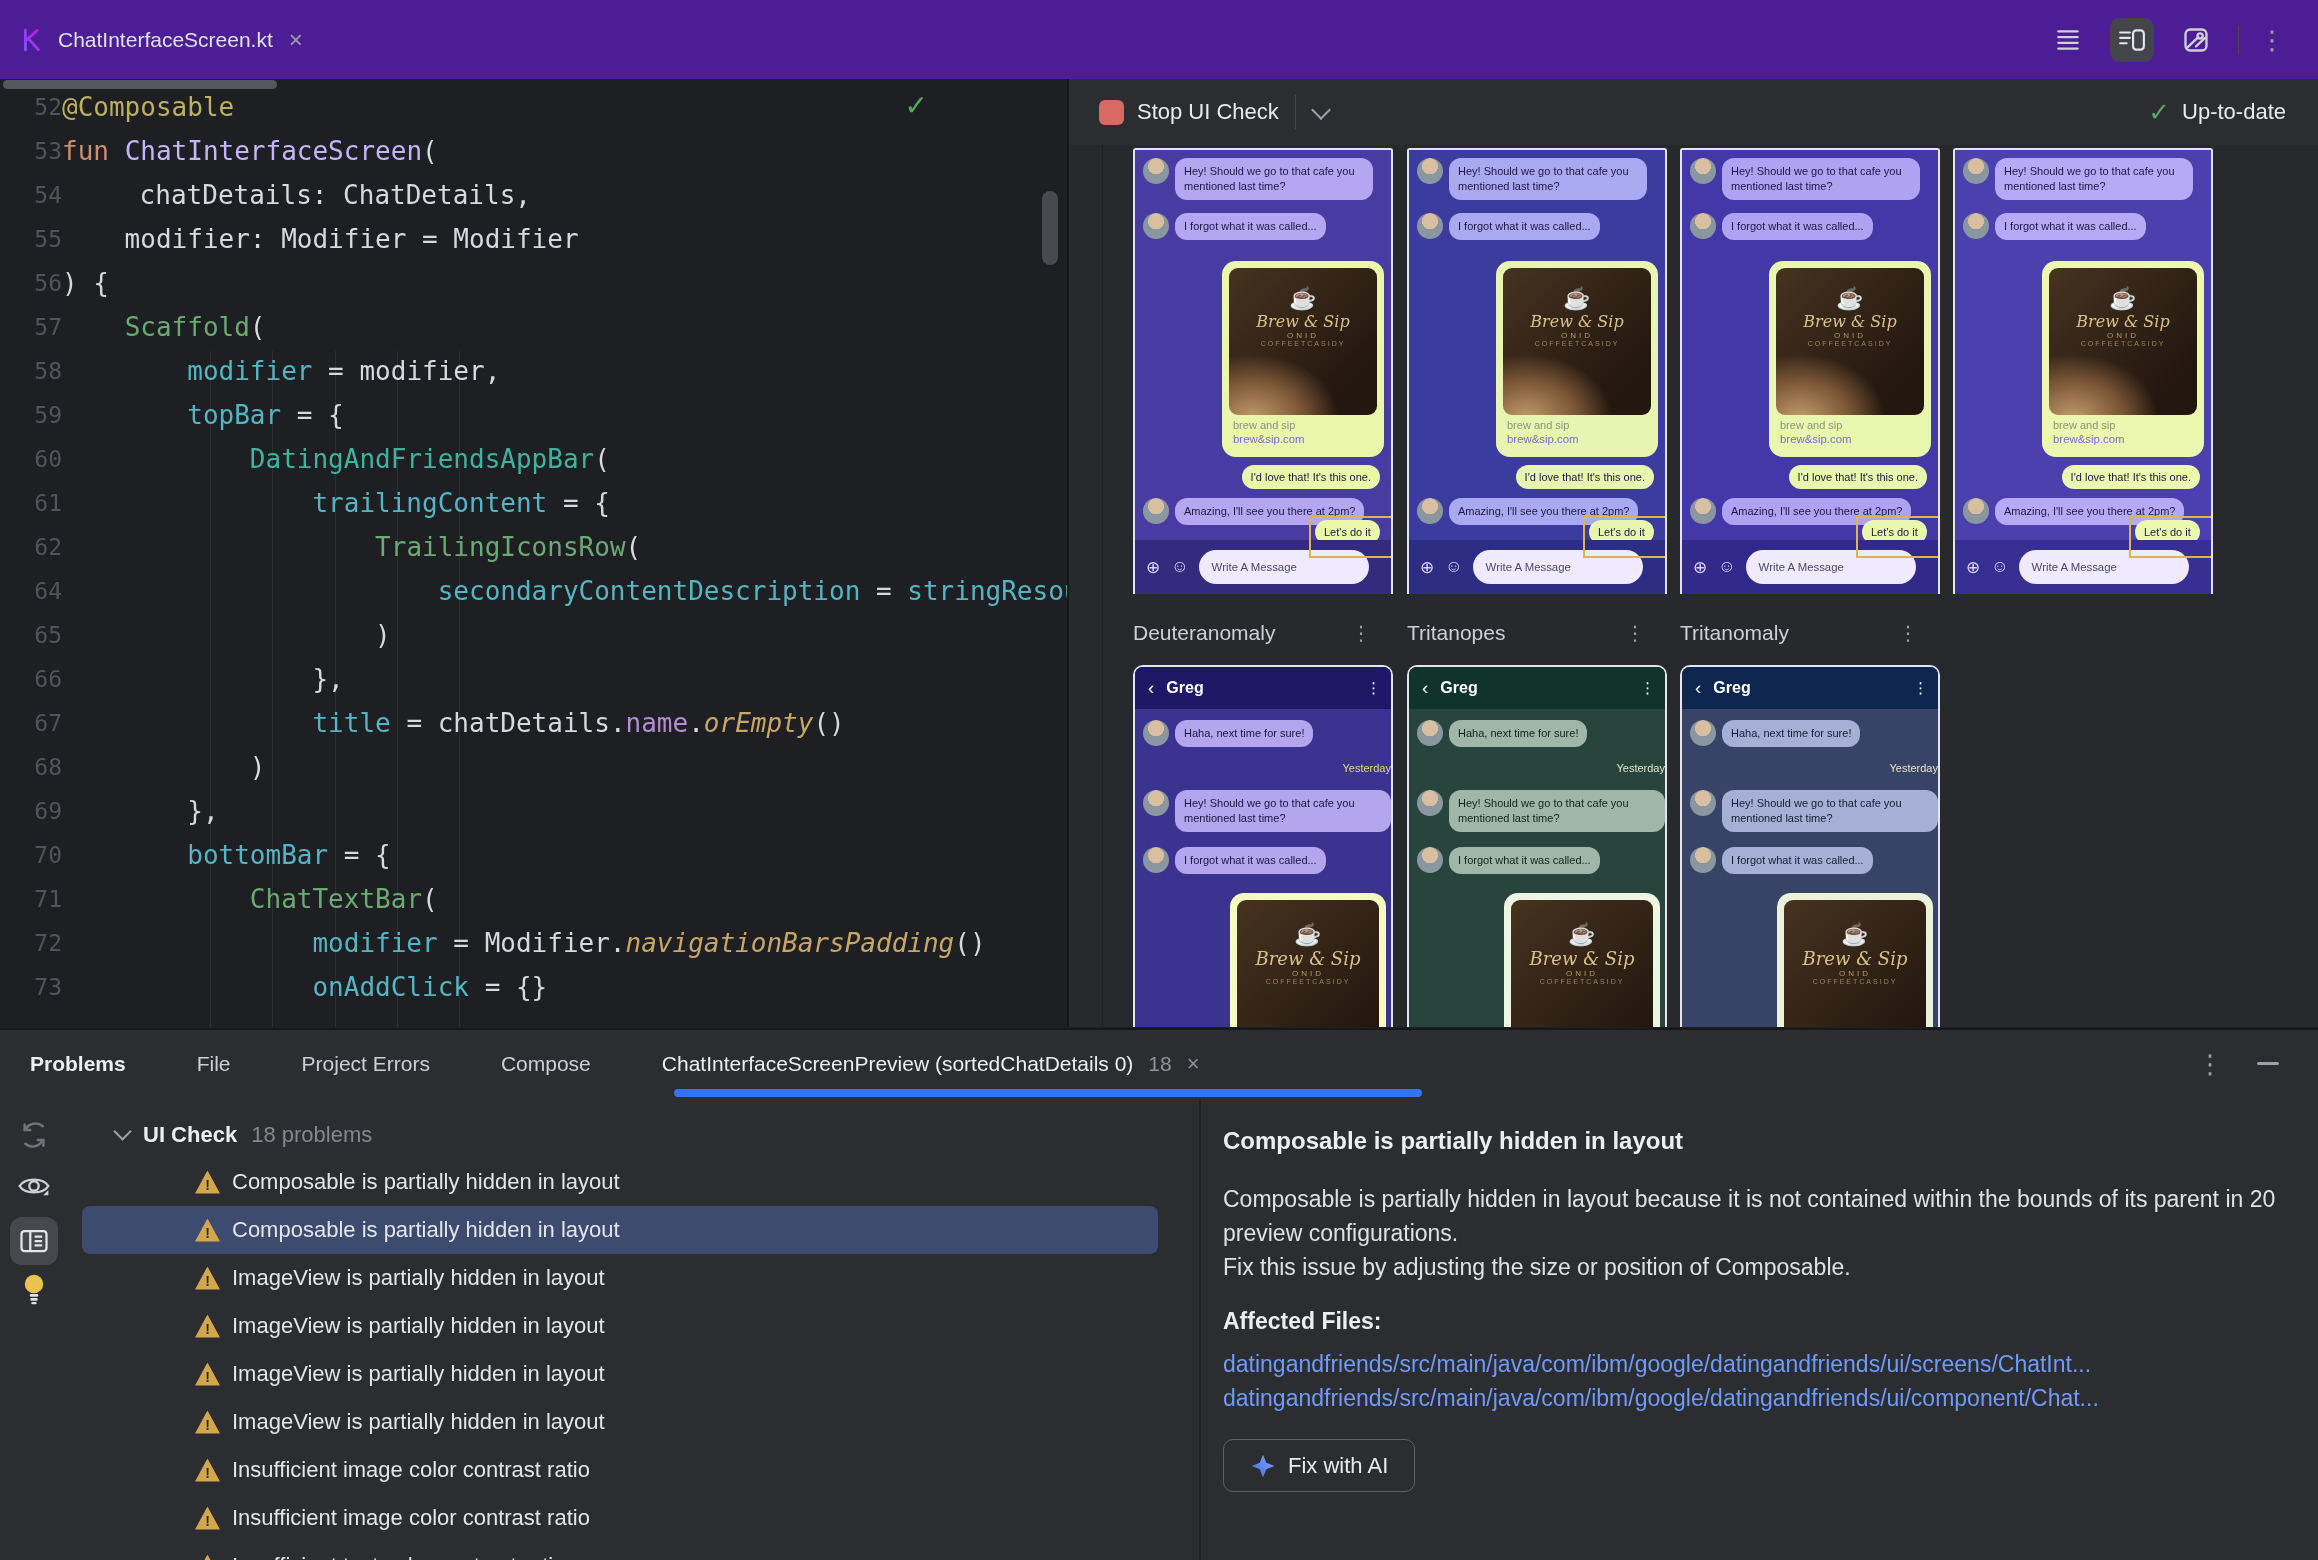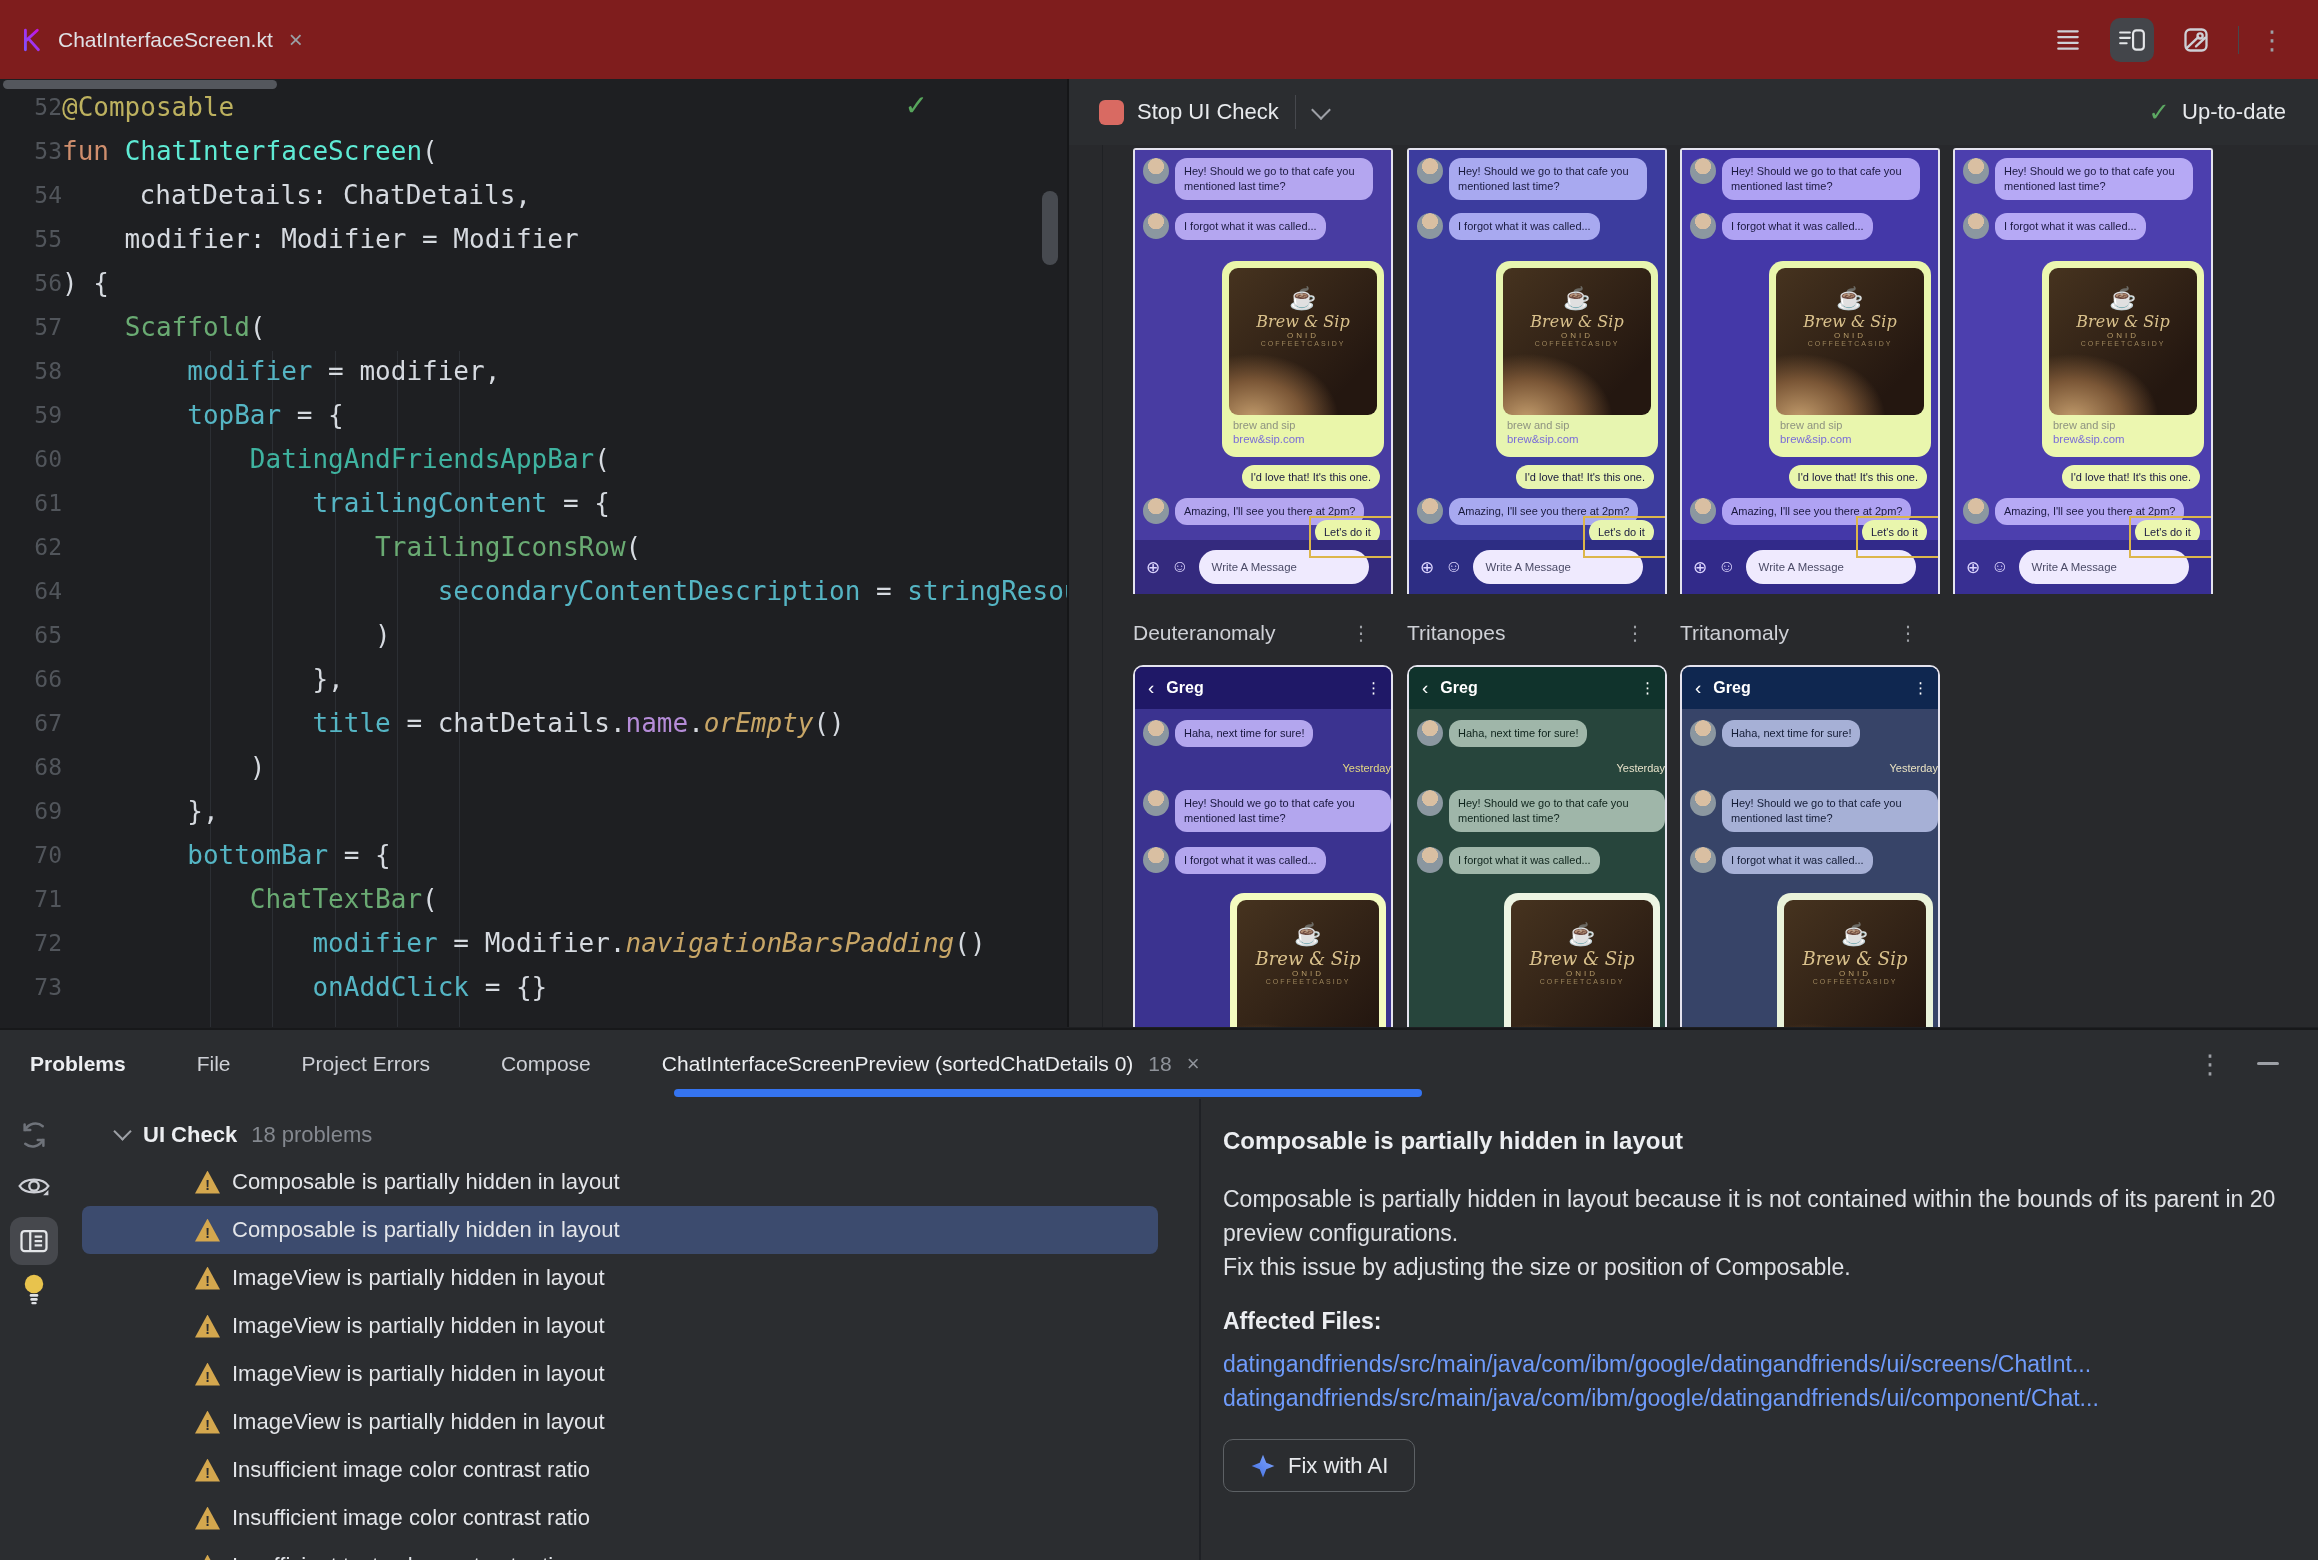--- a/index.html
+++ b/index.html
@@ -1,39 +1,39 @@
 <!DOCTYPE html>
 <html><head>
 <meta charset="utf-8">
 <style>
   html,body{margin:0;padding:0;background:#141517;}
   #app{position:relative;width:2319px;height:1560px;background:#1e1f22;overflow:hidden;
        font-family:"Liberation Sans",sans-serif;color:#dfe1e5;-webkit-font-smoothing:antialiased;}
   
-  .tabbar{position:absolute;left:0;top:0;width:2319px;height:79px;background:#7f1d1d;display:flex;align-items:center;}
+  .tabbar{position:absolute;left:0;top:0;width:2319px;height:79px;background:#4c1d95;display:flex;align-items:center;}
   .ftab{display:flex;align-items:center;height:100%;padding:0 10px 0 20px;}
   .ftab .title{font-size:21px;color:#dfe1e5;margin-left:12px;}
   .ftab .close{font-size:24px;color:#9aa0a6;margin-left:16px;cursor:pointer;}
   .viewicons{margin-left:auto;display:flex;align-items:center;gap:20px;padding-right:34px;}
   .icobtn{display:flex;align-items:center;justify-content:center;width:44px;height:44px;border-radius:10px;}
   .icobtn.sel{background:#43454a;}
   .vdivider{width:1px;height:28px;background:#46484d;}
   .kebab{font-size:26px;color:#9da0a6;line-height:1;}
   
   .editor{position:absolute;left:0;top:79px;width:1067px;height:948px;background:#1e1f22;overflow:hidden;border-right:2px solid #151618;}
   .hthumb{position:absolute;left:3px;top:1px;width:274px;height:9px;border-radius:5px;background:#54575d;}
   .guide{position:absolute;top:272px;bottom:0;width:1px;background:#2c2f34;}
   .code{position:absolute;left:0;top:6px;right:0;}
   .code-row{display:flex;height:44px;align-items:center;}
   .code-row.current{background:#26292f;}
   .ln{width:62px;text-align:right;font:23px/44px "DejaVu Sans Mono",monospace;color:#51555b;flex:none;}
   .current .ln{color:#a9acb3;}
   .lc{margin-left:85px;white-space:pre;font:26px/44px "DejaVu Sans Mono",monospace;}
   .tk-p{color:#d6dae0}.tk-a{color:#55b5c4}.tk-g{color:#6aab73}.tk-t{color:#3fb3a0}
-  .tk-k{color:#cf8e6d}.tk-an{color:#bdb15f}.tk-fd{color:#5eead4}
+  .tk-k{color:#cf8e6d}.tk-an{color:#bdb15f}.tk-fd{color:#c4b5fd}
   .tk-pk{color:#c77dbb;font-style:italic}.tk-pr{color:#b58cd8}.tk-ex{color:#c8a667;font-style:italic}
   .tk-sel{color:#55b5c4;background:#24447f}
   .edcheck{position:absolute;right:139px;top:10px;color:#57a55c;font-size:28px;}
   .vthumb{position:absolute;right:9px;top:112px;width:16px;height:74px;border-radius:8px;background:rgba(86,90,96,.75);}
   
   .preview{position:absolute;left:1069px;top:79px;width:1249px;height:948px;background:#2b2d30;}
   .ptoolbar{position:absolute;left:0;top:0;right:0;height:66px;display:flex;align-items:center;padding:0 32px 0 30px;box-sizing:border-box;}
   .stopsq{width:25px;height:25px;border-radius:6px;background:#d96a62;flex:none;}
   .stoplabel{font-size:22px;margin-left:13px;color:#e8eaed;}
   .tdiv{width:1px;height:34px;background:#46484d;margin-left:16px;}

